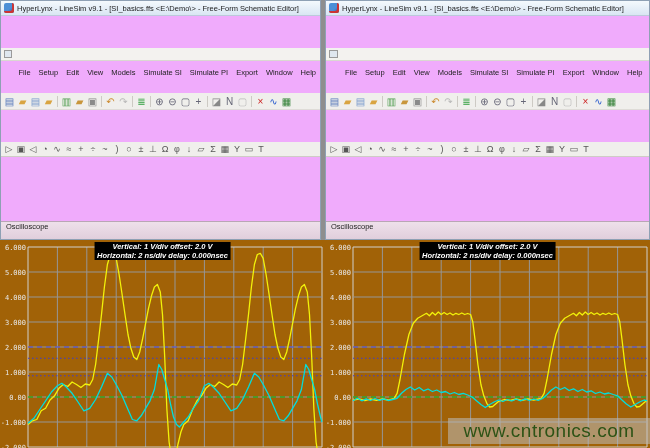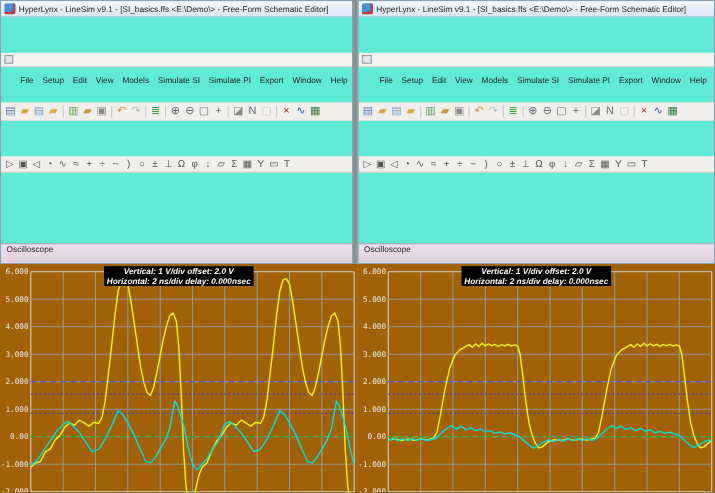--- a/index.html
+++ b/index.html
@@ -1,20 +1,20 @@
 <!DOCTYPE html>
 <html><head>
 <meta charset="utf-8">
 <style>
   html,body{margin:0;padding:0;background:#222;}
   *{box-sizing:border-box;}
   .stage{position:relative;width:650px;height:448px;background:#8e8e8e;overflow:hidden;
          font-family:"Liberation Sans",sans-serif;}
   
-  .win{position:absolute;top:0;height:240px;background:#5eead4;border:1px solid #8ea0b4;
+  .win{position:absolute;top:0;height:240px;background:#f0abfc;border:1px solid #8ea0b4;
        display:flex;flex-direction:column;overflow:hidden;gap:32px;}
   .titlebar{height:15px;background:linear-gradient(#f4f9fd,#d9e6f3);border-bottom:1px solid #bccadb;
             display:flex;align-items:center;padding:0 3px;flex:0 0 auto;}
   .appico{width:10px;height:10px;margin-right:3px;border-radius:2px;
           background:linear-gradient(135deg,#4d8fd6 55%,#2d5fa6);box-shadow:inset -2px -2px 0 #c33;}
   .titletext{font-size:7.5px;color:#1c1c1c;white-space:nowrap;overflow:hidden;}
   .menubar{height:13px;background:#f3f2ef;border-bottom:1px solid #dad7d1;display:flex;
            align-items:center;padding-left:2px;flex:0 0 auto;}
   .sysico{width:9px;height:8px;border:1px solid #9a9a9a;background:#dfe7ef;margin:0 3px 0 1px;}
   .menu-item{font-size:7.5px;color:#222;padding:0 4px;white-space:nowrap;cursor:default;margin-top:37px;}
@@ -491,13 +491,16 @@
         <text x="26" y="184.5" text-anchor="end" font-size="7" fill="#e8e8e8" font-family="DejaVu Sans Mono,monospace">-1.000</text>
         <text x="26" y="209.5" text-anchor="end" font-size="7" fill="#e8e8e8" font-family="DejaVu Sans Mono,monospace">-2.000</text>
         <polyline points="28.0,160.0 33.9,159.0 39.8,160.5 45.6,159.0 51.5,160.3 57.4,159.0 63.3,160.0 69.2,158.3 72.1,153.3 75.0,139.5 79.4,114.5 83.9,94.5 88.3,83.3 92.7,78.3 97.1,75.8 101.5,73.3 104.4,75.8 107.4,72.5 110.3,75.0 113.3,72.0 116.2,74.5 119.1,72.5 122.1,74.5 125.0,73.0 128.0,75.0 130.9,73.3 133.8,74.5 136.8,73.0 139.7,74.5 142.7,73.5 145.6,74.5 147.8,82.0 150.0,99.5 152.9,124.5 155.9,144.5 158.8,155.8 161.8,163.3 164.7,167.0 167.7,166.5 170.6,164.0 173.5,161.5 179.4,159.5 185.3,160.5 191.2,159.0 197.0,160.3 202.9,159.0 208.8,160.0 216.2,158.3 219.1,153.3 222.0,139.5 226.5,114.5 230.9,94.5 235.3,83.3 239.7,78.3 244.1,75.8 248.5,73.3 251.4,75.8 254.4,72.5 257.3,75.0 260.3,72.0 263.2,74.5 266.1,72.5 269.1,74.5 272.0,73.0 275.0,75.0 277.9,73.3 280.8,74.5 283.8,73.0 286.7,74.5 289.7,73.5 292.6,74.5 294.8,82.0 297.0,99.5 299.9,124.5 302.9,144.5 305.8,155.8 308.8,163.3 311.7,167.0 314.6,166.5 317.6,164.0 320.5,161.5 322.0,160.8" fill="none" stroke="#f2f20a" stroke-width="1.3" stroke-linejoin="round"></polyline>
         <polyline points="28.0,160.8 32.4,158.3 36.8,160.8 41.2,158.8 45.6,160.5 50.0,158.5 54.5,160.3 58.9,158.8 63.3,160.5 67.7,159.5 72.1,158.3 76.5,153.3 80.9,149.5 85.3,147.0 89.7,150.0 94.2,147.5 98.6,150.8 103.0,149.0 107.4,151.5 111.8,150.0 116.2,152.5 120.6,151.5 125.0,154.0 129.4,152.5 133.8,154.5 138.3,153.3 142.7,155.0 147.1,157.0 151.5,160.8 155.9,164.5 160.3,167.5 164.7,164.5 169.1,162.0 173.5,160.0 177.9,161.5 182.3,159.5 186.8,161.0 191.2,159.0 195.6,160.8 200.0,158.8 204.4,160.5 208.8,159.0 213.2,160.3 217.6,158.5 222.0,154.5 226.5,150.0 230.9,147.0 235.3,149.5 239.7,147.5 244.1,150.5 248.5,148.8 252.9,151.5 257.3,149.5 261.7,152.0 266.1,150.8 270.5,153.5 275.0,152.0 279.4,154.0 283.8,153.0 288.2,154.5 292.6,155.8 297.0,160.0 301.4,164.0 305.8,167.0 310.2,164.5 314.6,162.0 319.1,160.0 322.0,160.8" fill="none" stroke="#00dede" stroke-width="1.3" stroke-linejoin="round"></polyline>
       </svg>
       <div class="scope-head">
         <div>Vertical: 1  V/div  offset: 2.0 V</div>
         <div>Horizontal: 2 ns/div  delay: 0.000nsec</div>
       </div>
     </div>
+  <div class="watermark">
+    <span>www.cntronics.com</span>
+  </div>
 </div>
 
 </body></html>

